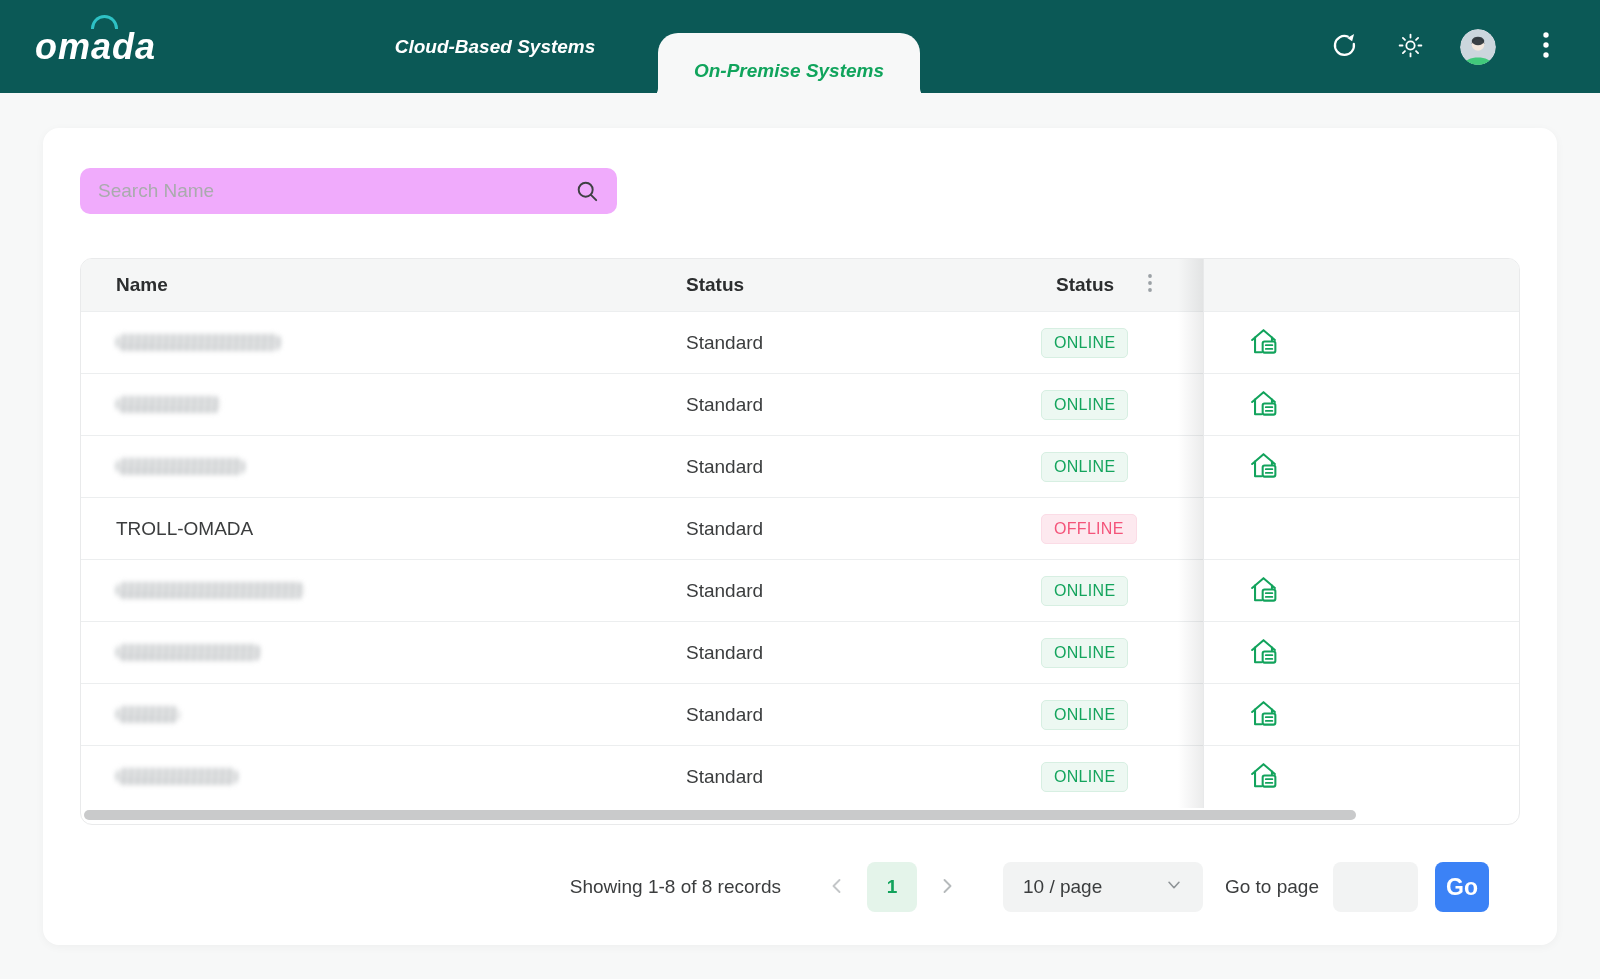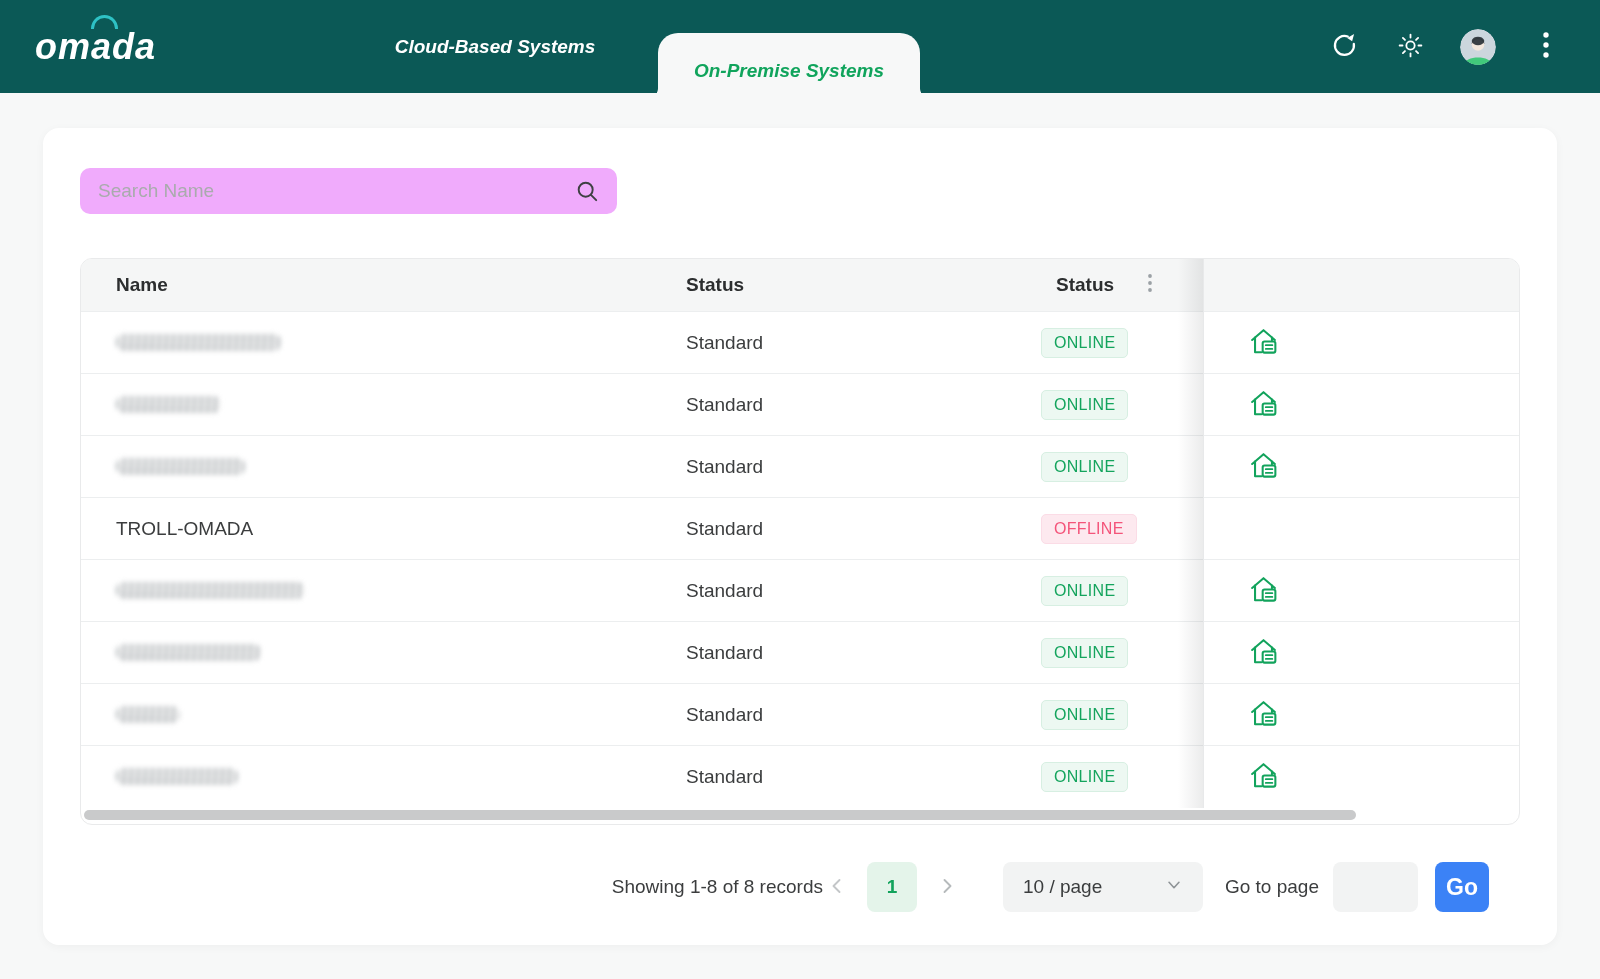--- a/index.html
+++ b/index.html
@@ -62,21 +62,21 @@
           background:repeating-linear-gradient(93deg,#9aa0a4 0 2px,#f1f1f1 4px 7px); filter:blur(2.5px); }
   .launch-btn { background:none; border:none; cursor:pointer; padding:0; margin-left:6px; display:flex; }
   .pin-shadow { position:absolute; top:0; bottom:16px; right:315px; width:26px; pointer-events:none;
           background:linear-gradient(to left, rgba(61,65,68,0.10), rgba(61,65,68,0)); border-right:1px solid #e8e9ea; }
   .hscroll { position:absolute; left:3px; bottom:4px; width:1272px; height:10px; border-radius:6px;
           background:#c9cacb; cursor:pointer; }
 
   
   .pager { position:absolute; left:0; right:0; top:734px; height:50px; display:flex; align-items:center;
           justify-content:flex-end; padding-right:68px; font-size:19px; color:#3b3d3e; }
-  .pager .summary { }
+  .pager .summary { margin-right:42px; }
   .chev-btn { background:none; border:none; width:28px; height:28px; display:flex; align-items:center;
           justify-content:center; cursor:default; padding:0; }
   .page-btn { width:50px; height:50px; margin:0 16px; background:#e4f4ea; border:none; border-radius:8px;
           color:#12a35c; font-size:19px; font-weight:bold; cursor:pointer; font-family:"Liberation Sans", sans-serif; }
   .size-select { width:200px; height:50px; margin-left:42px; margin-right:22px; background:#f2f3f3;
           border-radius:8px; display:flex; align-items:center; justify-content:space-between;
           padding:0 20px; cursor:pointer;gap:13px; }
   .goto-label { margin-right:14px; }
   .goto-input { width:85px; height:50px; background:#f2f3f3; border:none; border-radius:8px; margin-right:17px;
           padding:0 12px; font-size:19px; font-family:"Liberation Sans", sans-serif; outline:none; color:#3b3d3e; }

